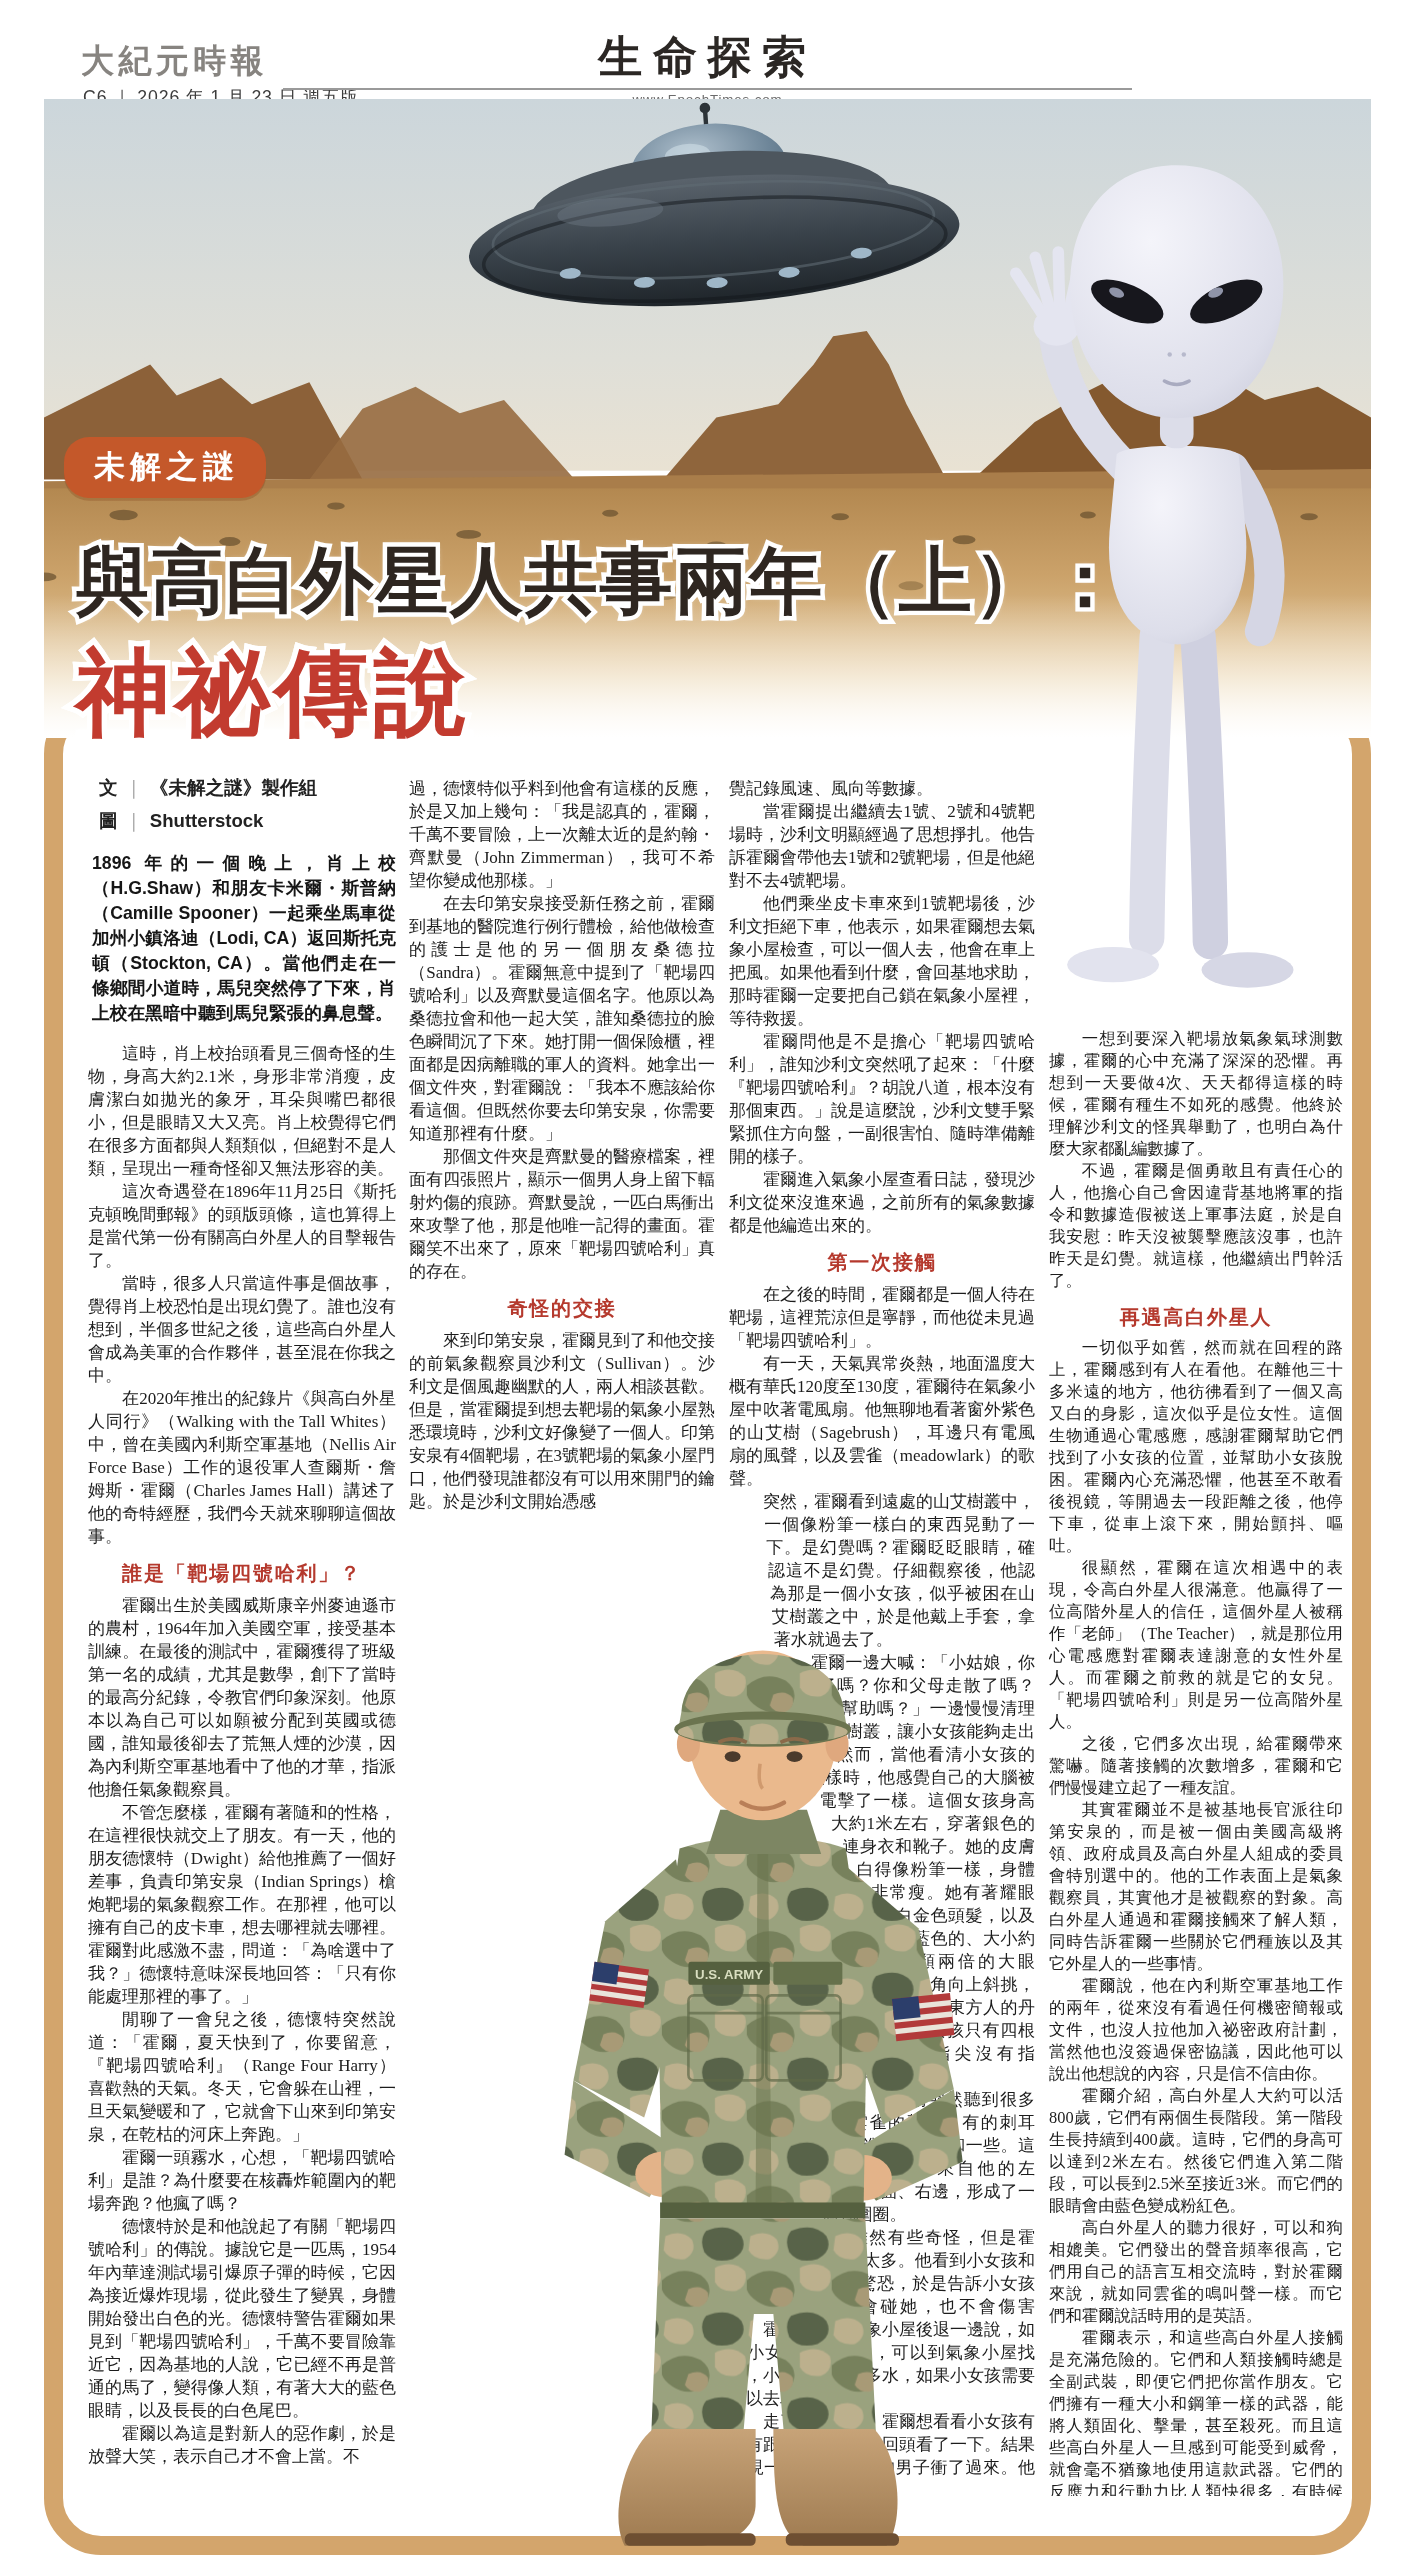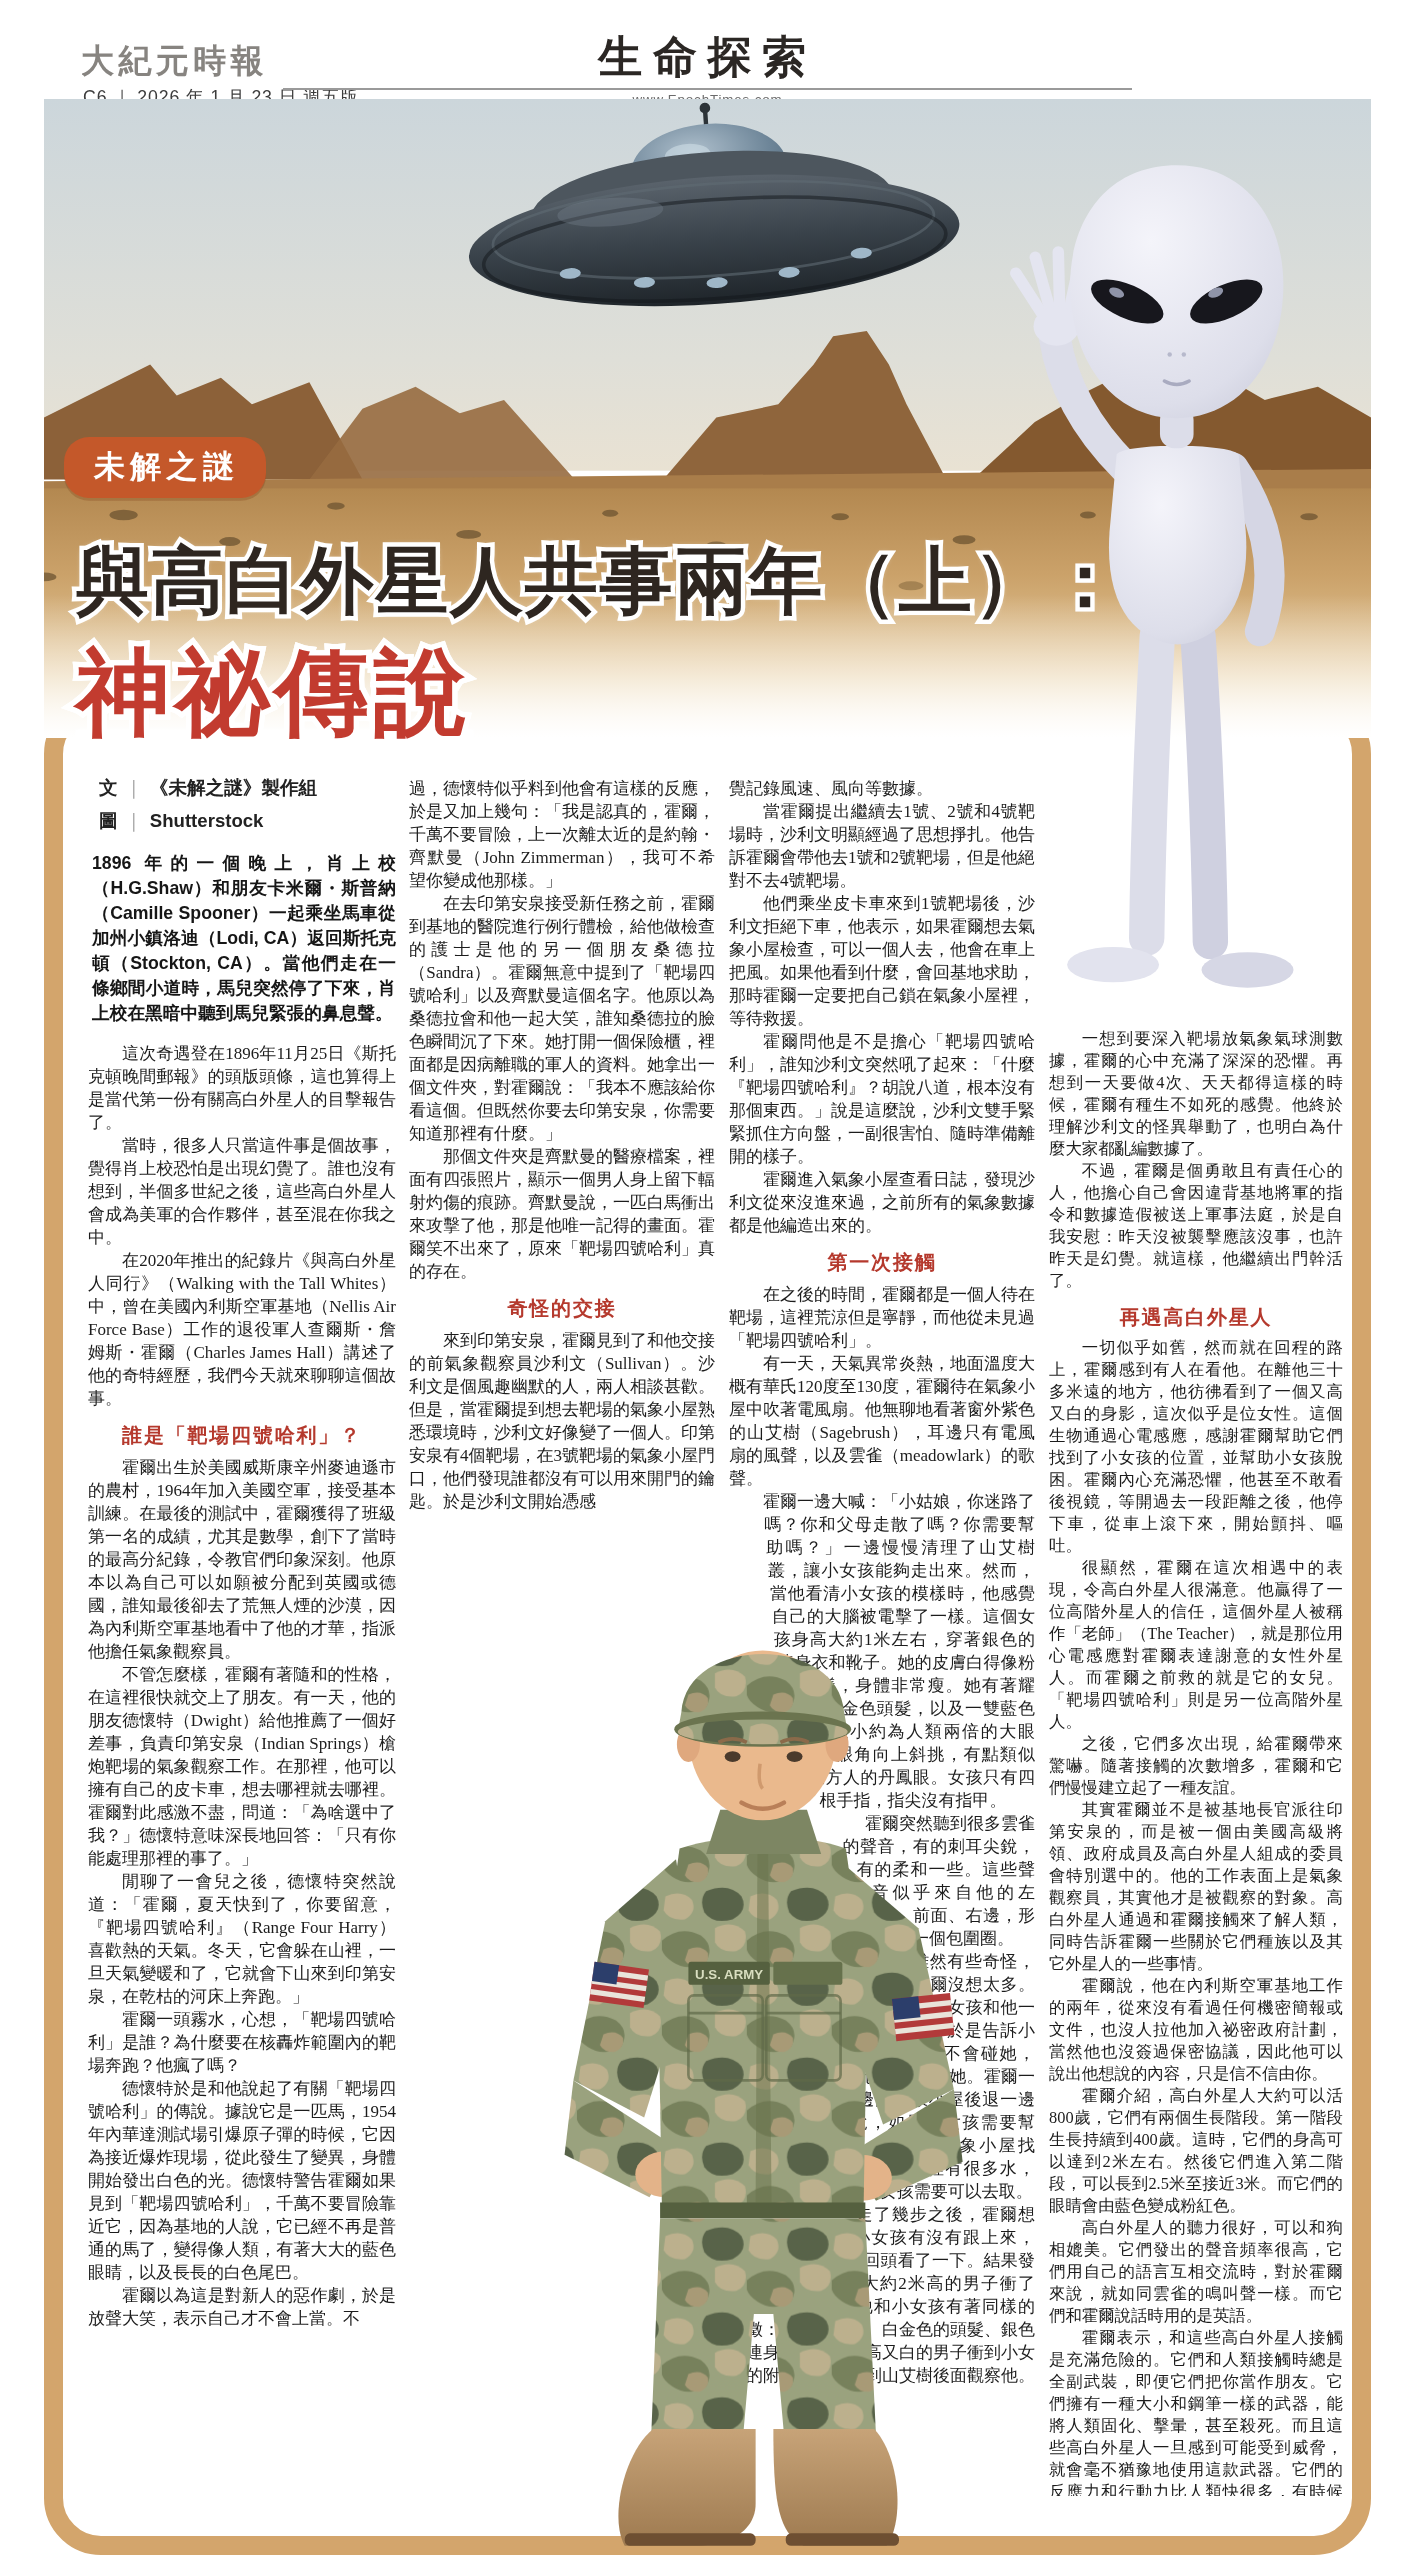--- a/index.html
+++ b/index.html
@@ -224,20 +224,21 @@
   <div class="frame"></div>
 
   <div class="byline">
     <div><span>文</span><span class="sep">｜</span><span>《未解之謎》製作組</span></div>
     <div><span>圖</span><span class="sep">｜</span><span>Shutterstock</span></div>
   </div>
 
   <div class="lead">1896 年的一個晚上，肖上校（H.G.Shaw）和朋友卡米爾・斯普納（Camille Spooner）一起乘坐馬車從加州小鎮洛迪（Lodi, CA）返回斯托克頓（Stockton, CA）。當他們走在一條鄉間小道時，馬兒突然停了下來，肖上校在黑暗中聽到馬兒緊張的鼻息聲。</div>
 
   <div class="col" id="col1">
+      <p>這時，肖上校抬頭看見三個奇怪的生物，身高大約2.1米，身形非常消瘦，皮膚潔白如拋光的象牙，耳朵與嘴巴都很小，但是眼睛又大又亮。肖上校覺得它們在很多方面都與人類類似，但絕對不是人類，呈現出一種奇怪卻又無法形容的美。</p>
       <p>這次奇遇登在1896年11月25日《斯托克頓晚間郵報》的頭版頭條，這也算得上是當代第一份有關高白外星人的目擊報告了。</p>
       <p>當時，很多人只當這件事是個故事，覺得肖上校恐怕是出現幻覺了。誰也沒有想到，半個多世紀之後，這些高白外星人會成為美軍的合作夥伴，甚至混在你我之中。</p>
       <p>在2020年推出的紀錄片《與高白外星人同行》（Walking with the Tall Whites）中，曾在美國內利斯空軍基地（Nellis Air Force Base）工作的退役軍人查爾斯・詹姆斯・霍爾（Charles James Hall）講述了他的奇特經歷，我們今天就來聊聊這個故事。</p>
       <h3 class="subhead">誰是「靶場四號哈利」？</h3>
       <p>霍爾出生於美國威斯康辛州麥迪遜市的農村，1964年加入美國空軍，接受基本訓練。在最後的測試中，霍爾獲得了班級第一名的成績，尤其是數學，創下了當時的最高分紀錄，令教官們印象深刻。他原本以為自己可以如願被分配到英國或德國，誰知最後卻去了荒無人煙的沙漠，因為內利斯空軍基地看中了他的才華，指派他擔任氣象觀察員。</p>
       <p>不管怎麼樣，霍爾有著隨和的性格，在這裡很快就交上了朋友。有一天，他的朋友德懷特（Dwight）給他推薦了一個好差事，負責印第安泉（Indian Springs）槍炮靶場的氣象觀察工作。在那裡，他可以擁有自己的皮卡車，想去哪裡就去哪裡。霍爾對此感激不盡，問道：「為啥選中了我？」德懷特意味深長地回答：「只有你能處理那裡的事了。」</p>
       <p>閒聊了一會兒之後，德懷特突然說道：「霍爾，夏天快到了，你要留意，『靶場四號哈利』（Range Four Harry）喜歡熱的天氣。冬天，它會躲在山裡，一旦天氣變暖和了，它就會下山來到印第安泉，在乾枯的河床上奔跑。」</p>
       <p>霍爾一頭霧水，心想，「靶場四號哈利」是誰？為什麼要在核轟炸範圍內的靶場奔跑？他瘋了嗎？</p>
       <p>德懷特於是和他說起了有關「靶場四號哈利」的傳說。據說它是一匹馬，1954年內華達測試場引爆原子彈的時候，它因為接近爆炸現場，從此發生了變異，身體開始發出白色的光。德懷特警告霍爾如果見到「靶場四號哈利」，千萬不要冒險靠近它，因為基地的人說，它已經不再是普通的馬了，變得像人類，有著大大的藍色眼睛，以及長長的白色尾巴。</p>
       <p>霍爾以為這是對新人的惡作劇，於是放聲大笑，表示自己才不會上當。不</p>
@@ -252,20 +253,21 @@
   <div class="col" id="col3">
     <div class="soldier-wrap-shim"></div>
   <p class="cont">覺記錄風速、風向等數據。</p>
       <p>當霍爾提出繼續去1號、2號和4號靶場時，沙利文明顯經過了思想掙扎。他告訴霍爾會帶他去1號和2號靶場，但是他絕對不去4號靶場。</p>
       <p>他們乘坐皮卡車來到1號靶場後，沙利文拒絕下車，他表示，如果霍爾想去氣象小屋檢查，可以一個人去，他會在車上把風。如果他看到什麼，會回基地求助，那時霍爾一定要把自己鎖在氣象小屋裡，等待救援。</p>
       <p>霍爾問他是不是擔心「靶場四號哈利」，誰知沙利文突然吼了起來：「什麼『靶場四號哈利』？胡說八道，根本沒有那個東西。」說是這麼說，沙利文雙手緊緊抓住方向盤，一副很害怕、隨時準備離開的樣子。</p>
       <p>霍爾進入氣象小屋查看日誌，發現沙利文從來沒進來過，之前所有的氣象數據都是他編造出來的。</p>
       <h3 class="subhead">第一次接觸</h3>
       <p>在之後的時間，霍爾都是一個人待在靶場，這裡荒涼但是寧靜，而他從未見過「靶場四號哈利」。</p>
       <p>有一天，天氣異常炎熱，地面溫度大概有華氏120度至130度，霍爾待在氣象小屋中吹著電風扇。他無聊地看著窗外紫色的山艾樹（Sagebrush），耳邊只有電風扇的風聲，以及雲雀（meadowlark）的歌聲。</p>
+      <p>突然，霍爾看到遠處的山艾樹叢中，一個像粉筆一樣白的東西晃動了一下。是幻覺嗎？霍爾眨眨眼睛，確認這不是幻覺。仔細觀察後，他認為那是一個小女孩，似乎被困在山艾樹叢之中，於是他戴上手套，拿著水就過去了。</p>
       <p>霍爾一邊大喊：「小姑娘，你迷路了嗎？你和父母走散了嗎？你需要幫助嗎？」一邊慢慢清理了山艾樹叢，讓小女孩能夠走出來。然而，當他看清小女孩的模樣時，他感覺自己的大腦被電擊了一樣。這個女孩身高大約1米左右，穿著銀色的連身衣和靴子。她的皮膚白得像粉筆一樣，身體非常瘦。她有著耀眼的白金色頭髮，以及一雙藍色的、大小約為人類兩倍的大眼睛，眼角向上斜挑，有點類似東方人的丹鳳眼。女孩只有四根手指，指尖沒有指甲。</p>
       <p>霍爾突然聽到很多雲雀的聲音，有的刺耳尖銳，有的柔和一些。這些聲音似乎來自他的左邊、前面、右邊，形成了一個包圍圈。</p>
       <p>雖然有些奇怪，但是霍爾沒想太多。他看到小女孩和他一樣驚恐，於是告訴小女孩自己不會碰她，也不會傷害她。霍爾一邊向氣象小屋後退一邊說，如果小女孩需要幫助，可以到氣象小屋找他，小屋那裡有很多水，如果小女孩需要可以去取。</p>
       <p>走了幾步之後，霍爾想看看小女孩有沒有跟上來，於是他回頭看了一下。結果發現一個大約2米高的男子衝了過來。他和小女孩有著同樣的特徵：蒼白的皮膚、白金色的頭髮、銀色的連身衣。這個又高又白的男子衝到小女孩的附近，然後躲到山艾樹後面觀察他。</p>
     </div>
   <div class="col" id="col4">
       <p>一想到要深入靶場放氣象氣球測數據，霍爾的心中充滿了深深的恐懼。再想到一天要做4次、天天都得這樣的時候，霍爾有種生不如死的感覺。他終於理解沙利文的怪異舉動了，也明白為什麼大家都亂編數據了。</p>
       <p>不過，霍爾是個勇敢且有責任心的人，他擔心自己會因違背基地將軍的指令和數據造假被送上軍事法庭，於是自我安慰：昨天沒被襲擊應該沒事，也許昨天是幻覺。就這樣，他繼續出門幹活了。</p>
       <h3 class="subhead">再遇高白外星人</h3>
       <p>一切似乎如舊，然而就在回程的路上，霍爾感到有人在看他。在離他三十多米遠的地方，他彷彿看到了一個又高又白的身影，這次似乎是位女性。這個生物通過心電感應，感謝霍爾幫助它們找到了小女孩的位置，並幫助小女孩脫困。霍爾內心充滿恐懼，他甚至不敢看後視鏡，等開過去一段距離之後，他停下車，從車上滾下來，開始顫抖、嘔吐。</p>

